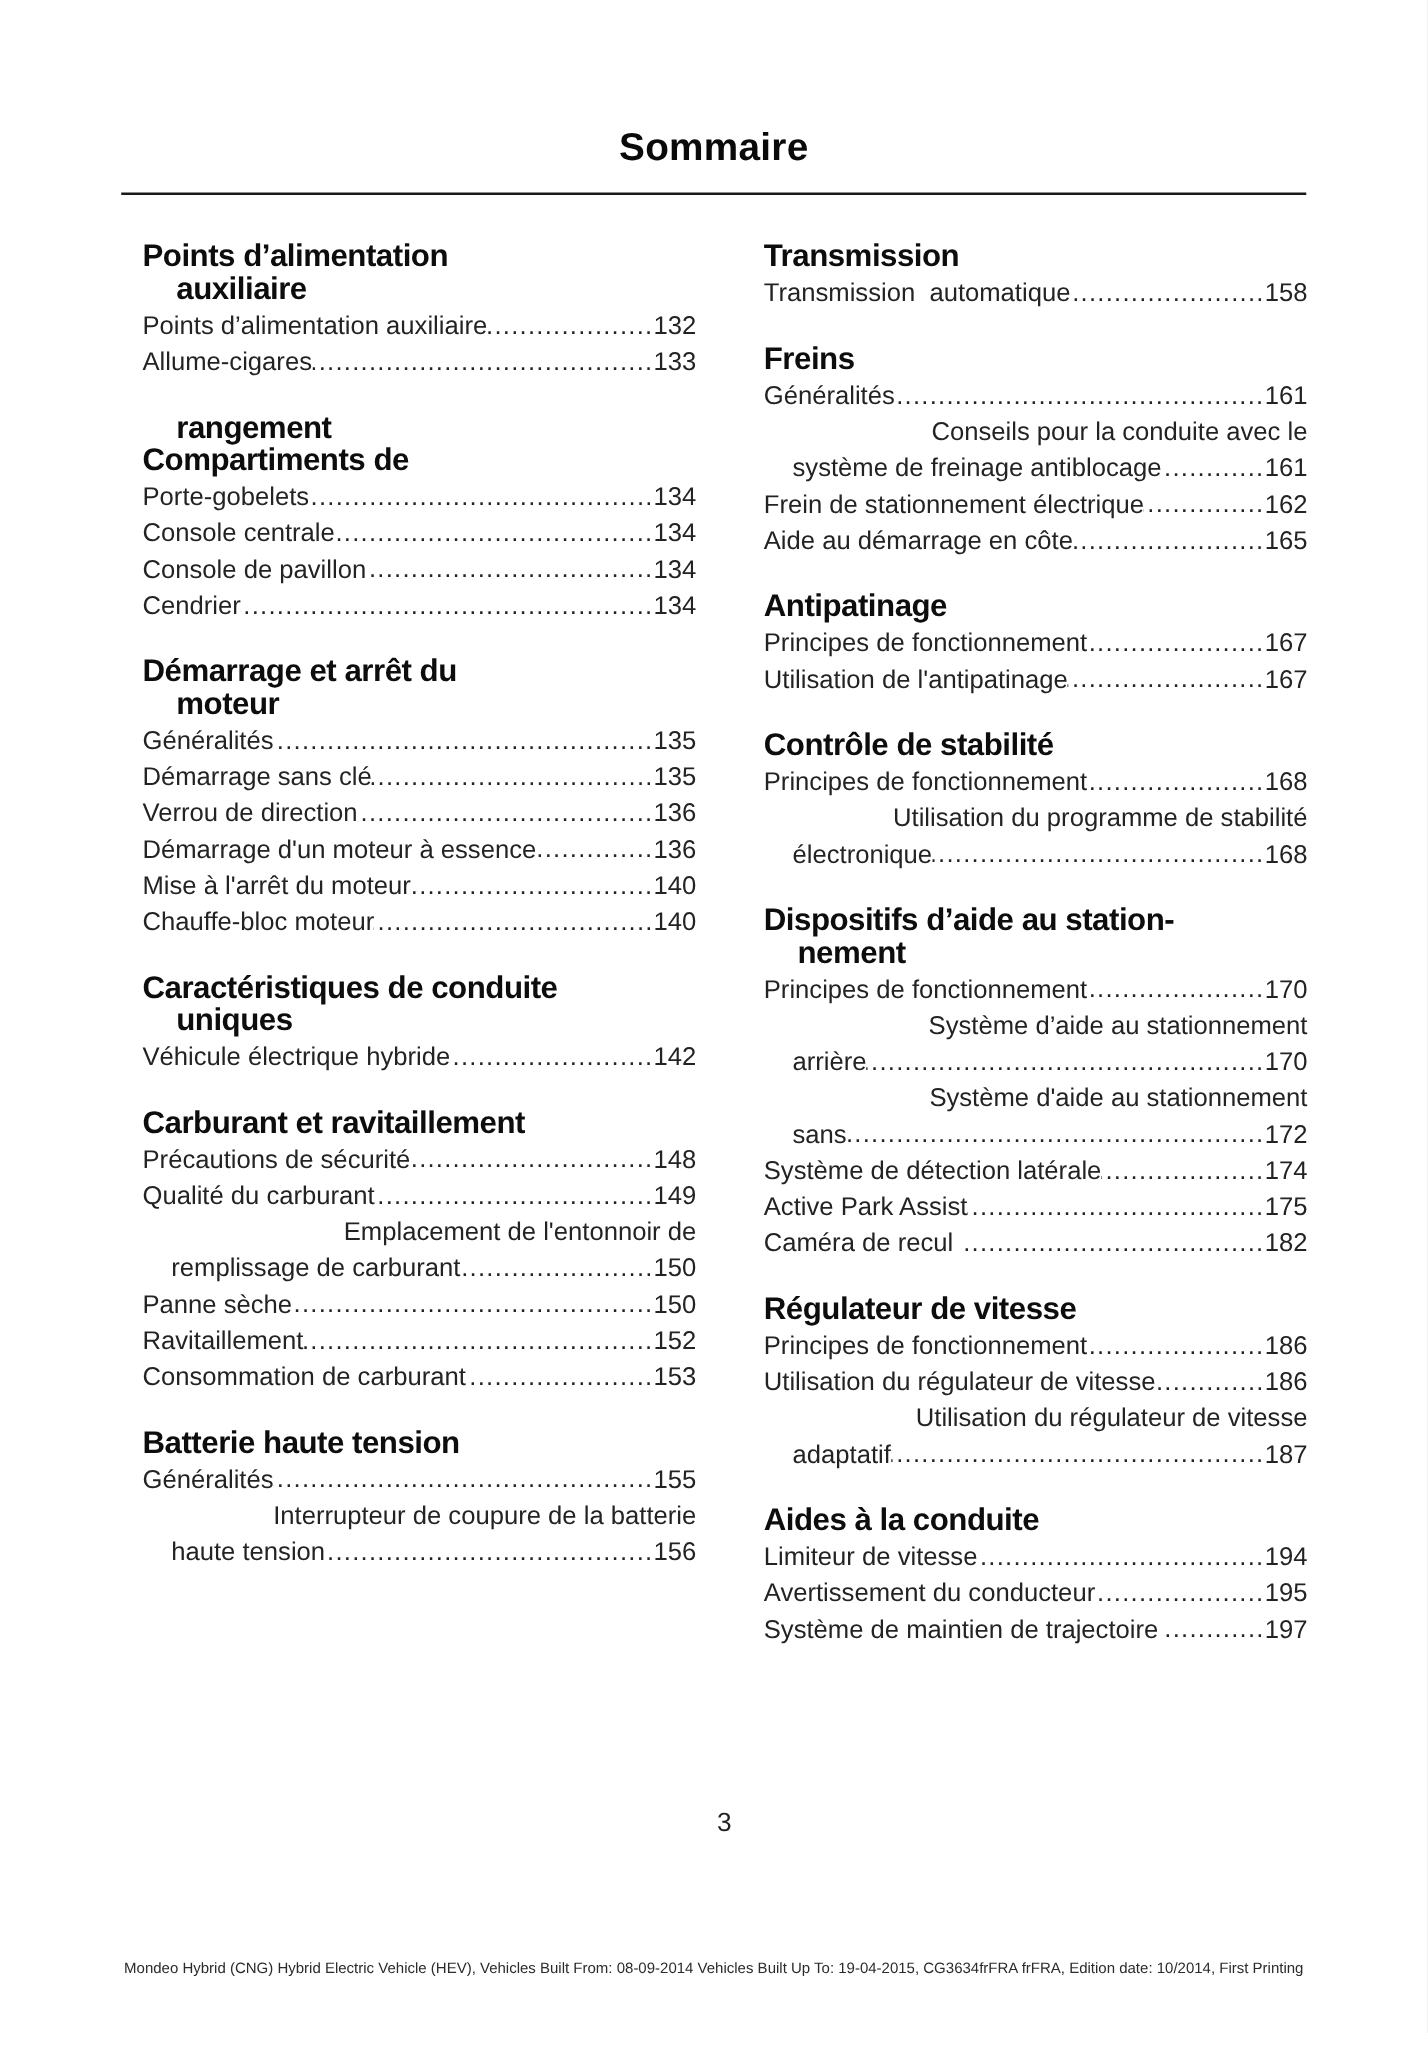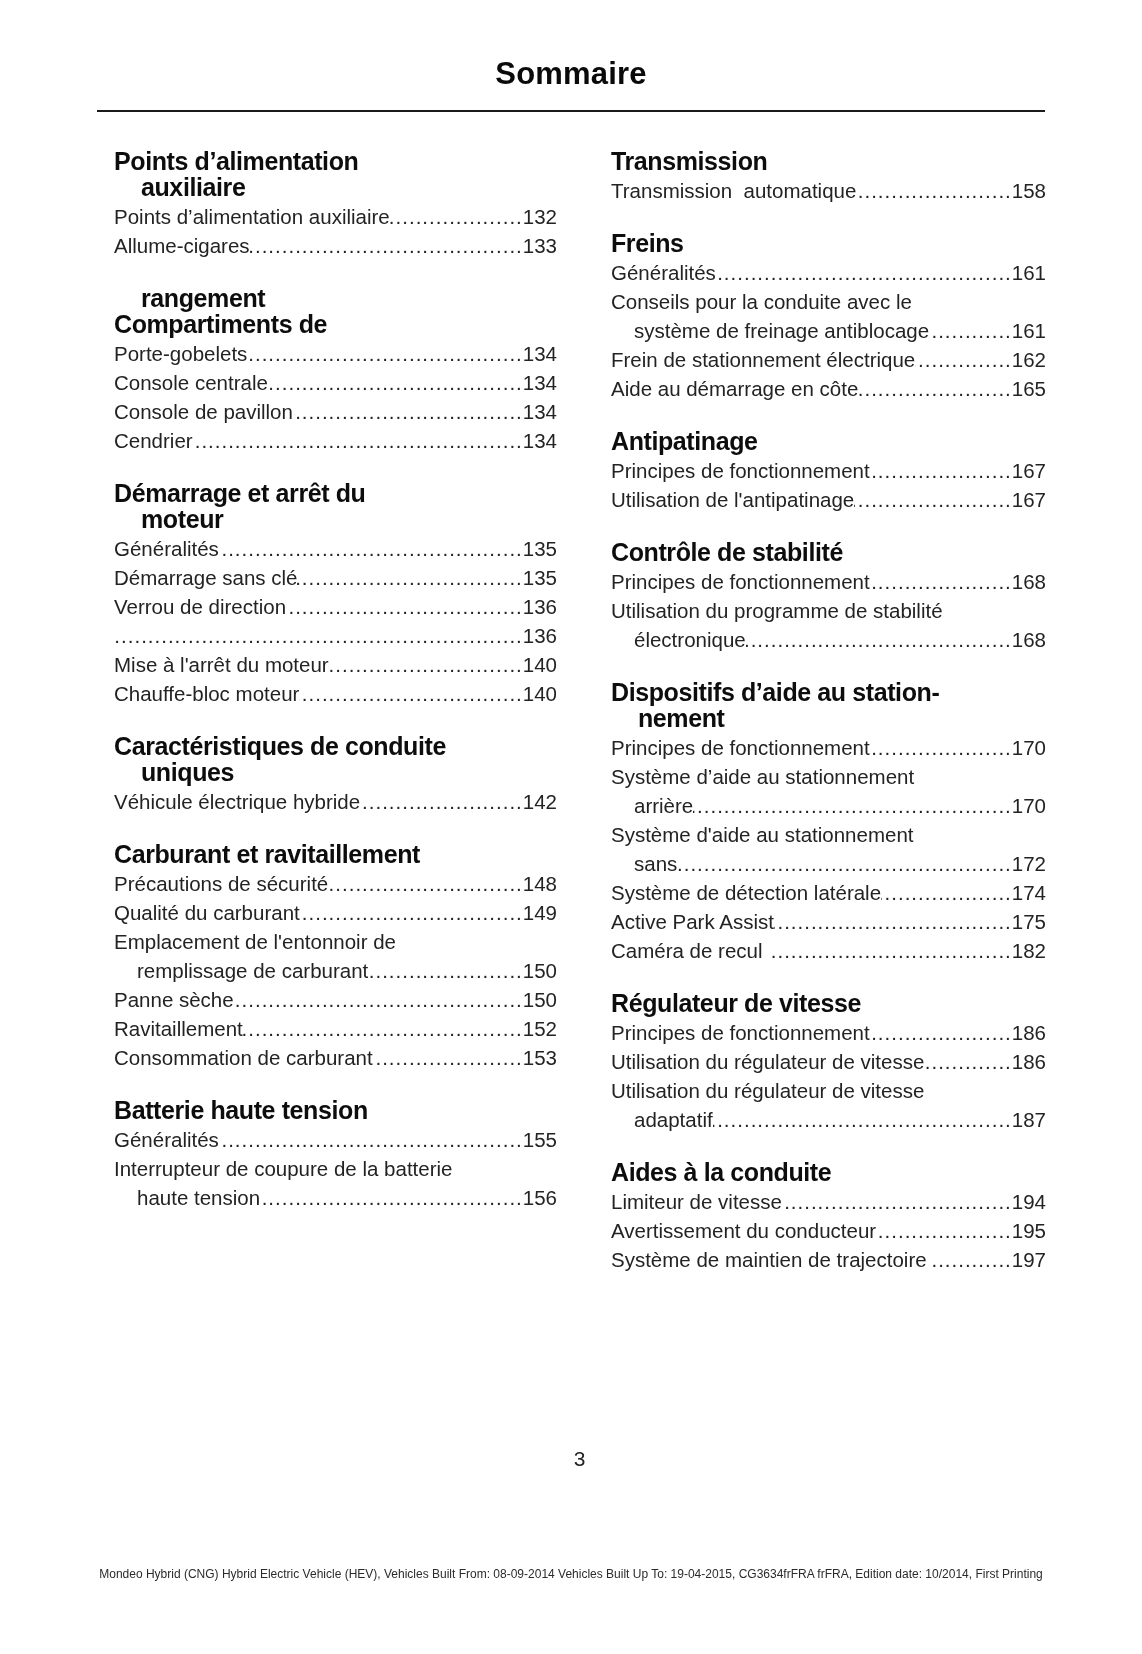--- a/index.html
+++ b/index.html
@@ -7,21 +7,21 @@
     position: relative;
     width: 1142px;
     height: 1654px;
     margin: 0 auto;
     background: #ffffff;
     font-family: "Liberation Sans", sans-serif;
     color: #232323;
     overflow: hidden;
   }
   .doc-title {
-    padding-top: 56px;
+    padding-top: 100px;
     text-align: center;
     font-size: 31px;
     line-height: 36px;
     font-weight: 700;
     letter-spacing: 0.2px;
     color: #0a0a0a;
   }
   .rule {
     margin: 18px 97px 0 97px;
     border-top: 2px solid #1a1a1a;
@@ -48,21 +48,21 @@
   }
   .h-line { white-space: pre; }
   .h-line.cont { padding-left: 27px; }
 
   .toc-entry {
     font-size: 20.5px;
     line-height: 29px;
     font-weight: 400;
     color: #232323;
   }
-  .e-line { white-space: pre; }
+  .e-line { white-space: pre; text-align: right; }
   .e-row {
     display: flex;
     align-items: baseline;
   }
   .e-line.cont, .e-row.cont { padding-left: 23px; }
   .e-text { white-space: pre; flex: none; }
   .dots {
     flex: 1 1 auto;
     min-width: 6px;
     overflow: hidden;
@@ -179,20 +179,21 @@
           </div>
           <div class="toc-entry">
             <div class="e-row">
               <span class="e-text">Verrou de direction</span>
               <span class="dots"></span>
               <span class="e-page">136</span>
             </div>
           </div>
           <div class="toc-entry">
             <div class="e-row">
+              <span class="e-text">Démarrage d'un moteur à essence</span>
               <span class="dots"></span>
               <span class="e-page">136</span>
             </div>
           </div>
           <div class="toc-entry">
             <div class="e-row">
               <span class="e-text">Mise à l'arrêt du moteur</span>
               <span class="dots"></span>
               <span class="e-page">140</span>
             </div>

